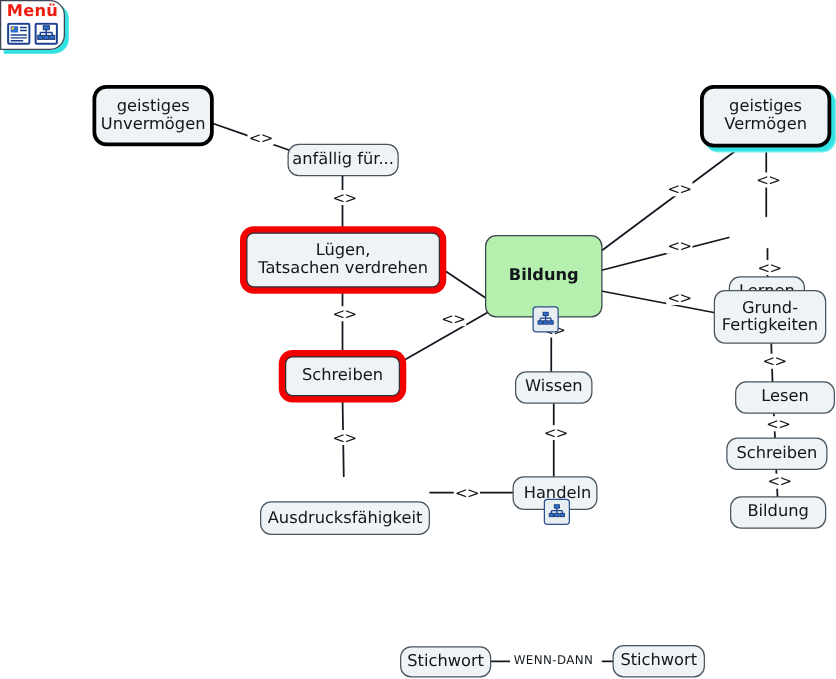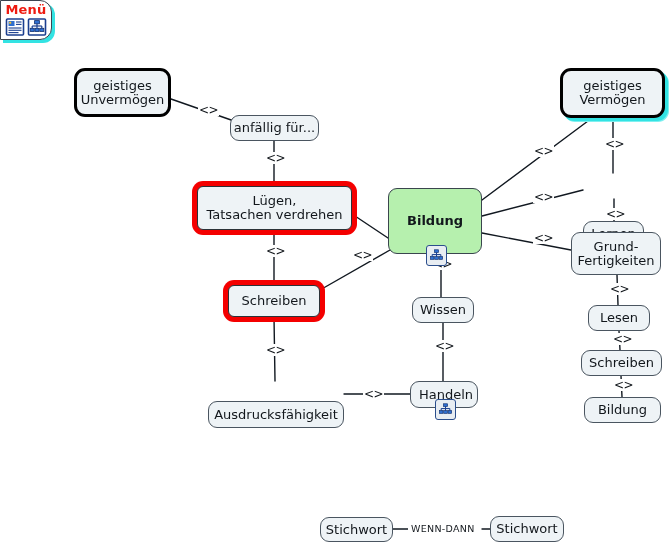--- a/index.html
+++ b/index.html
@@ -134,21 +134,21 @@
           <rect x="1.5" y="9.2" width="3.8" height="2.9" fill="#2f6fd0" stroke="#12306e" stroke-width="0.7"></rect>
           <rect x="6.1" y="9.2" width="3.8" height="2.9" fill="#2f6fd0" stroke="#12306e" stroke-width="0.7"></rect>
           <rect x="10.7" y="9.2" width="3.8" height="2.9" fill="#2f6fd0" stroke="#12306e" stroke-width="0.7"></rect>
         </svg>
       </div>
       <div class="node thick selected" style="left: 560px; top: 68px; width: 105px; height: 50px;">geistiges
 Vermögen</div>
       <div class="node" style="left: 583px; top: 173px; width: 61px; height: 26px; margin-top: 48px;">Lernen</div>
       <div class="node" style="left: 571px; top: 232px; width: 90px; height: 43px;">Grund-
 Fertigkeiten</div>
-      <div class="node" style="left: 588px; top: 305px; width: 62px; height: 26px;">Lesen</div>
+      <div class="node" style="left: 588px; top: 305px; width: 80px; height: 26px;">Lesen</div>
       <div class="node" style="left: 581px; top: 350px; width: 81px; height: 26px;">Schreiben</div>
       <div class="node" style="left: 584px; top: 397px; width: 77px; height: 26px;">Bildung</div>
     </div>
   <div id="labels-layer">
       <div class="elabel" style="left: 198px; top: 104px;">&lt;&gt;</div>
       <div class="elabel" style="left: 265px; top: 152px;">&lt;&gt;</div>
       <div class="elabel" style="left: 265px; top: 245px;">&lt;&gt;</div>
       <div class="elabel" style="left: 352px; top: 249px;">&lt;&gt;</div>
       <div class="elabel" style="left: 432px; top: 258px;">&lt;&gt;</div>
       <div class="elabel" style="left: 434px; top: 340px;">&lt;&gt;</div>

